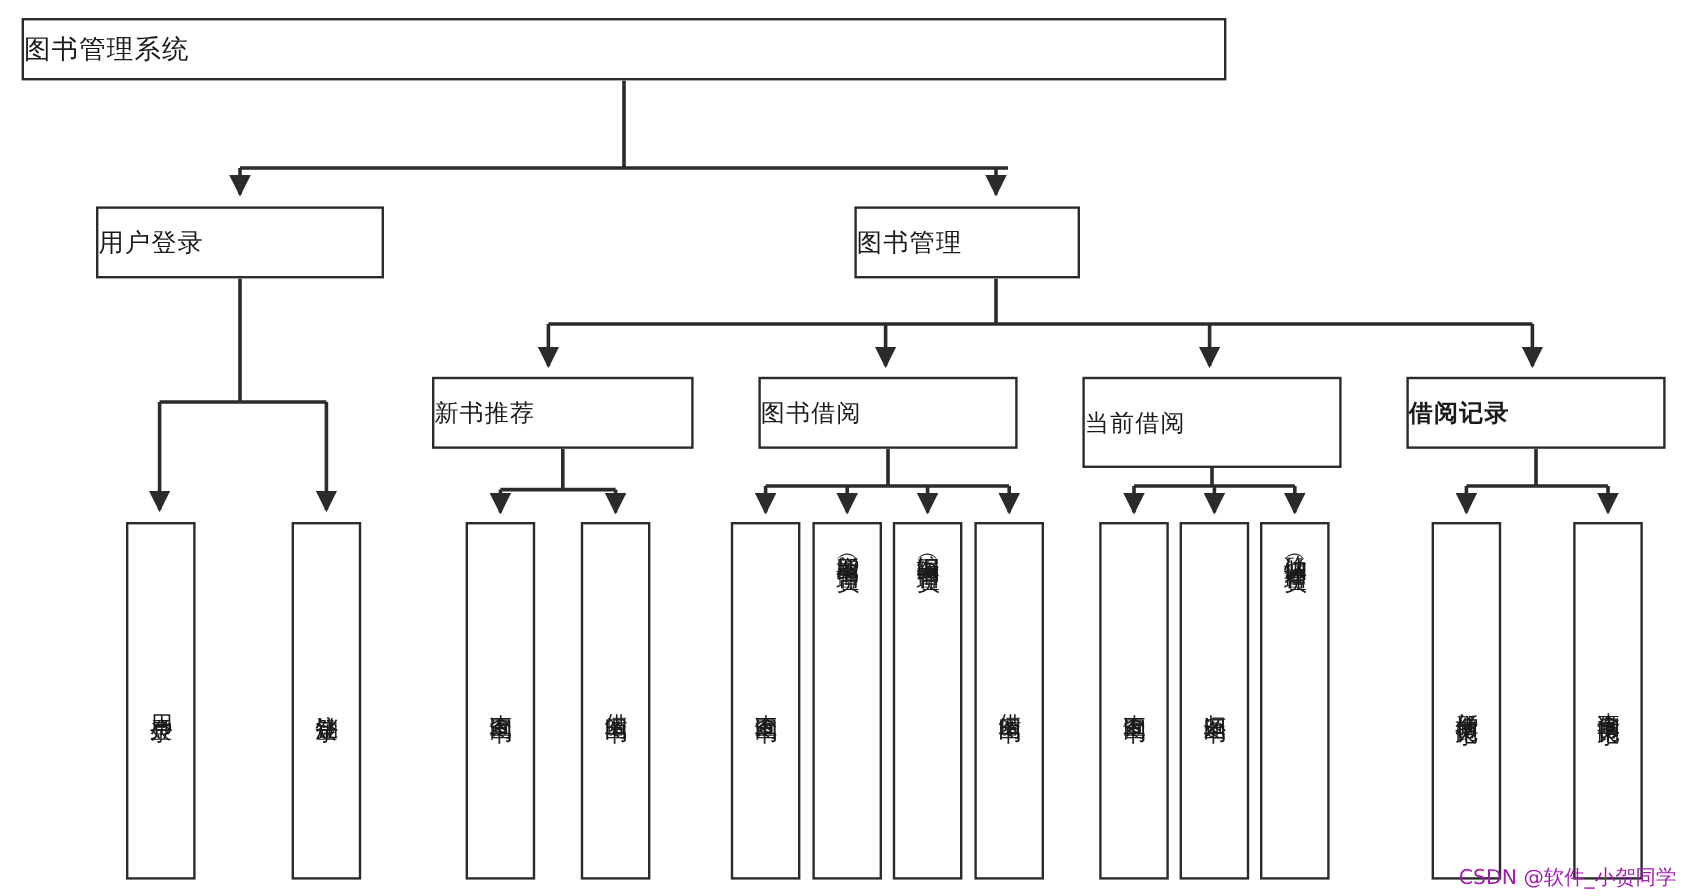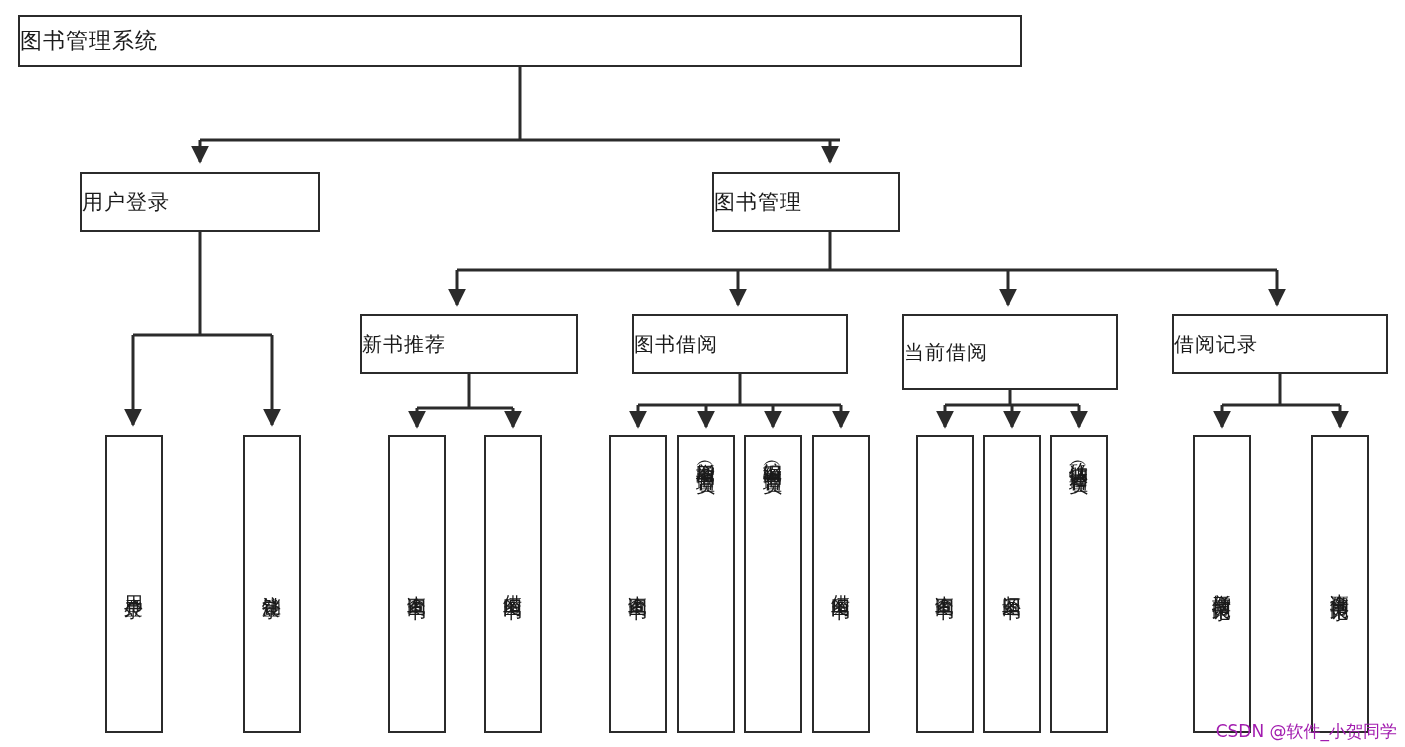--- a/index.html
+++ b/index.html
@@ -136,21 +136,21 @@
 
   <div class="node node-lvl2" style="left:360px; top:314px; width:218px; height:60px;">
     <span class="node-title">新书推荐</span>
   </div>
   <div class="node node-lvl2" style="left:632px; top:314px; width:216px; height:60px;">
     <span class="node-title">图书借阅</span>
   </div>
   <div class="node node-lvl2" style="left:902px; top:314px; width:216px; height:76px;">
     <span class="node-title">当前借阅</span>
   </div>
-  <div class="node node-lvl2" style="left:1172px; top:314px; width:216px; height:60px;">
+  <div class="node node-lvl2" style="left:1172px; top:314px; width:216px; height:60px;font-weight:bold;">
     <span class="node-title">借阅记录</span>
   </div>
 
   <div class="node leaf center-text" style="left:105px; top:435px; width:58px; height:298px;">
     <span class="vtext">用户登录</span>
   </div>
   <div class="node leaf center-text" style="left:243px; top:435px; width:58px; height:298px;">
     <span class="vtext">注销登录</span>
   </div>
 

